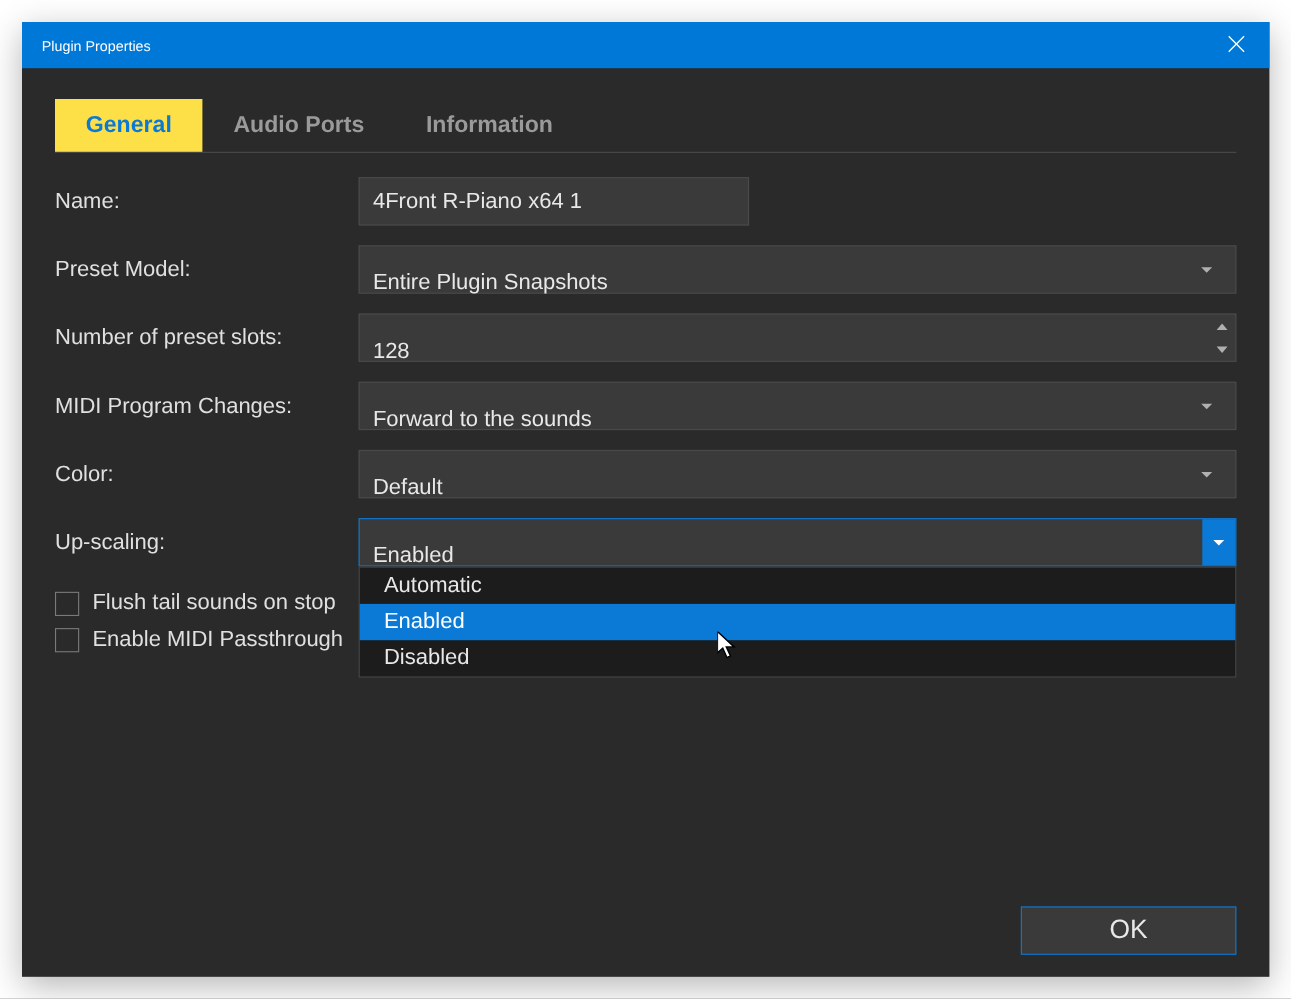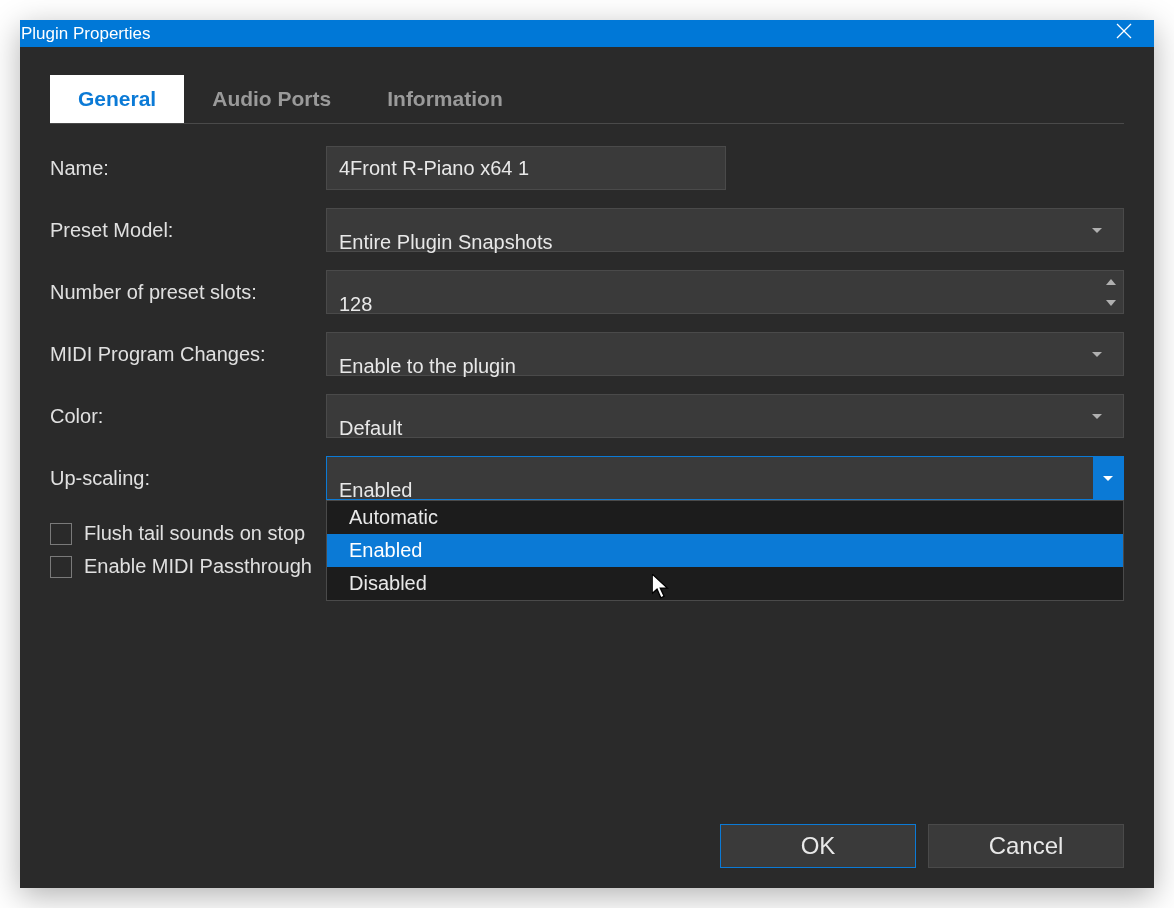--- a/index.html
+++ b/index.html
@@ -9,27 +9,27 @@
     width: 1134px;
     height: 868px;
     background: #2a2a2a;
     display: flex;
     flex-direction: column;
     box-shadow: 0 8px 30px rgba(0,0,0,0.3);
     position: relative;
   }
 
   .title-bar {
-    height: 27px;
+    height: 42px;
     background: #0078d7;
     display: flex;
     align-items: center;
-    padding-left: 1px;
+    padding-left: 18px;
     color: #ffffff;
-    font-size: 17px;
+    font-size: 13px;
     font-weight: 400;
   }
   .title-bar .title { flex: 1; }
   .close-btn {
     width: 60px;
     height: 42px;
     display: flex;
     align-items: center;
     justify-content: center;
     color: #ffffff;
@@ -51,21 +51,21 @@
     margin-bottom: 22px;
   }
   .tab {
     padding: 12px 28px;
     font-size: 21px;
     font-weight: 700;
     color: #9a9a9a;
     cursor: pointer;
   }
   .tab.active {
-    background: #ffffff;
+    background: #fde047;
     color: #0b7ad6;
   }
 
   .form {
     display: flex;
     flex-direction: column;
     gap: 18px;
     justify-content: center;
   }
   .row {
@@ -76,21 +76,21 @@
     width: 276px;
     font-size: 20px;
     color: #e0e0e0;
   }
   .control {
     flex: 1;
     position: relative;
   }
 
   .text-input {
-    width: 400px;
+    width: 355px;
     height: 44px;
     background: #3a3a3a;
     border: 1px solid #4a4a4a;
     color: #e8e8e8;
     font-size: 20px;
     padding: 4px 12px;
   }
 
   .combo, .spinner {
     width: 100%;
@@ -271,21 +271,21 @@
                 </span>
             </span>
           </div>
         </div>
       </div>
 
       <div class="row">
         <div class="label">MIDI Program Changes:</div>
         <div class="control">
           <div class="combo">
-            <span class="val">Enable to the plugin</span>
+            <span class="val">Forward to the sounds</span>
             <span class="chev">
                 <svg viewBox="0 0 12 12">
                   <polygon points="1,4 11,4 6,9"></polygon>
                 </svg>
               </span>
           </div>
         </div>
       </div>
 
       <div class="row">
@@ -329,21 +329,20 @@
         <div class="check-row">
           <span class="checkbox"></span>
           <span>Enable MIDI Passthrough</span>
         </div>
       </div>
 
     </div>
 
     <div class="footer">
       <div class="btn primary">OK</div>
-      <div class="btn">Cancel</div>
     </div>
 
   </div>
 
   <div class="cursor">
     <svg viewBox="0 0 20 24">
       <polygon points="0,0 0,18 4.5,14 8,22 11,20.5 7.5,13 14,13" fill="#ffffff" stroke="#000000" stroke-width="1.2"></polygon>
     </svg>
   </div>
 

